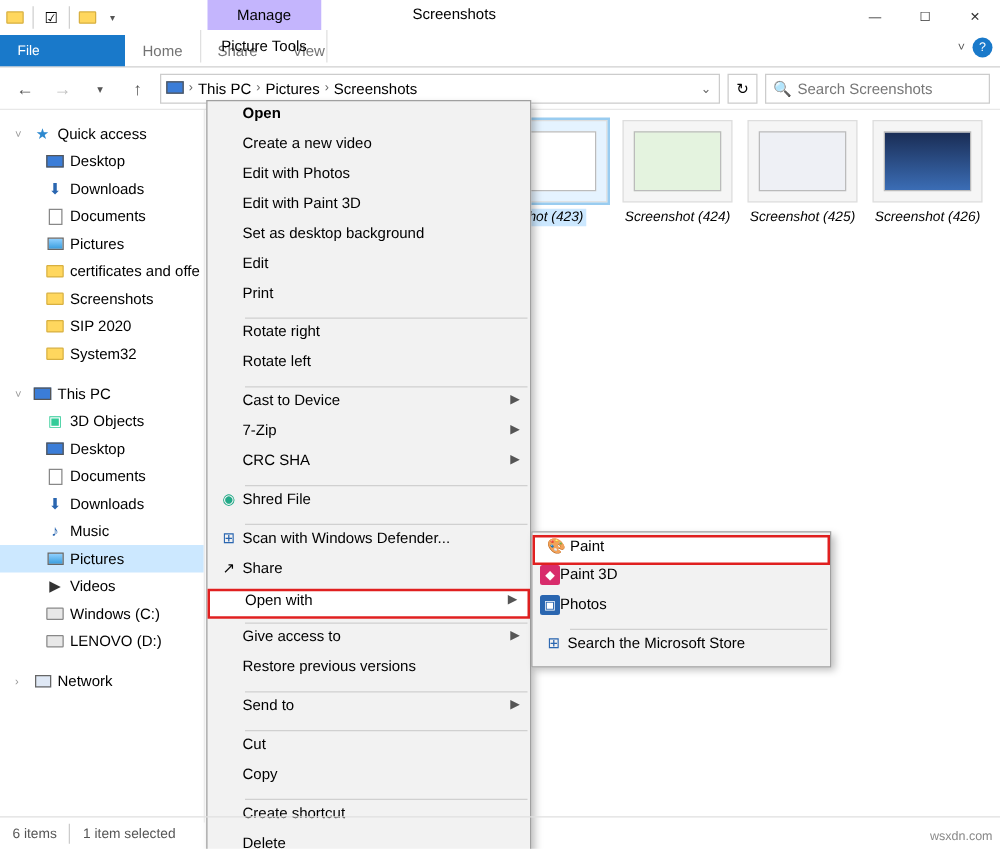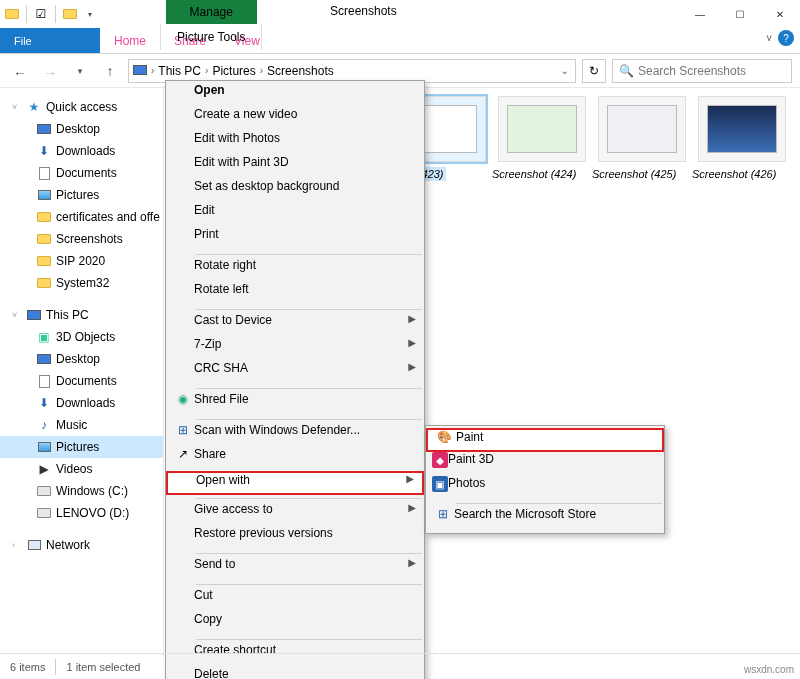--- a/index.html
+++ b/index.html
@@ -5,24 +5,24 @@
 * { box-sizing: border-box; margin: 0; padding: 0; }
 body { font-family: "Segoe UI", Tahoma, sans-serif; font-size: 12px; color: #000; background: #fff; width: 800px; height: 679px; overflow: hidden; position: relative; }
 .titlebar { height: 28px; display: flex; align-items: stretch; border-bottom: 0; }
 .qat { display: flex; align-items: center; padding: 0 4px; gap: 4px; }
 .qat-icon { width: 16px; height: 16px; display: inline-flex; align-items: center; justify-content: center; }
 .qat-sep { width: 1px; height: 18px; background: #d0d0d0; margin: 0 2px; }
 .title-spacer { flex: 1; }
 .winbtns { display: flex; }
 .winbtn { width: 40px; display: flex; align-items: center; justify-content: center; font-size: 10px; color: #333; }
 .ribbon-tabs { height: 26px; display: flex; align-items: stretch; border-bottom: 1px solid #d0d0d0; }
-.tab { padding: 0 14px; display: flex; align-items: center; font-size: 12px; color: #ec4899; }
+.tab { padding: 0 14px; display: flex; align-items: center; font-size: 12px; color: #737373; }
 .tab.file { background: #1979ca; color: #fff; }
 .context-group { display: flex; flex-direction: column; align-items: center; margin-left: 160px; position: absolute; top: 0; }
-.ctx-title { background: #15803d; padding: 0 24px; font-size: 12px; height: 24px; display: flex; align-items: center; }
+.ctx-title { background: #c4b5fd; padding: 0 24px; font-size: 12px; height: 24px; display: flex; align-items: center; }
 .ctx-sub { padding: 0 16px; font-size: 12px; height: 26px; display: flex; align-items: center; border-left: 1px solid #e0e0e0; border-right: 1px solid #e0e0e0; }
 .win-title { position: absolute; left: 330px; top: 4px; font-size: 12px; }
 .ribbon-right { position: absolute; right: 6px; top: 30px; display: flex; align-items: center; gap: 6px; }
 .help-icon { width: 16px; height: 16px; background: #1979ca; color: #fff; border-radius: 50%; display: flex; align-items: center; justify-content: center; font-size: 10px; }
 .addressbar { height: 34px; display: flex; align-items: center; padding: 4px 8px; gap: 6px; border-bottom: 1px solid #e8e8e8; }
 .navbtn { width: 24px; height: 24px; display: flex; align-items: center; justify-content: center; font-size: 14px; color: #555; }
 .navbtn.disabled { color: #c0c0c0; }
 .crumbs { flex: 1; border: 1px solid #ccc; height: 24px; display: flex; align-items: center; padding: 0 4px; gap: 2px; font-size: 12px; }
 .crumb-sep { font-size: 10px; color: #666; padding: 0 2px; }
 .refresh { width: 24px; height: 24px; border: 1px solid #ccc; display: flex; align-items: center; justify-content: center; font-size: 12px; }
@@ -30,21 +30,21 @@
 .body { display: flex; height: 570px; }
 .nav { width: 200px; padding: 8px 0; overflow: hidden; border-right: 1px solid #f0f0f0; }
 .nav-item { display: flex; align-items: center; height: 22px; padding-left: 12px; gap: 4px; }
 .nav-item.indent { padding-left: 36px; }
 .nav-item.selected { background: #cce8ff; }
 .nav-icon { width: 16px; height: 16px; display: inline-flex; align-items: center; justify-content: center; font-size: 12px; }
 .nav-exp { width: 10px; font-size: 9px; color: #999; }
 .star { color: #2d89cf; }
 .content { flex: 1; position: relative; padding: 8px; }
 .files { display: flex; margin-left: 220px; font-style: italic; }
-.file { width: 100px; text-align: left; font-size: 11px; }
+.file { width: 100px; text-align: center; font-size: 11px; }
 .file .thumb { width: 88px; height: 66px; margin: 0 auto 6px; background: #f5f5f5; border: 1px solid #ddd; position: relative; overflow: hidden; }
 .file.selected .thumb { outline: 2px solid #99ccf0; background: #e5f3ff; }
 .file.selected .fname { background: #cce8ff; padding: 1px 2px; }
 .thumb-inner { position: absolute; inset: 8px; background: #fff; border: 1px solid #bbb; }
 .statusbar { position: absolute; bottom: 0; left: 0; right: 0; height: 26px; border-top: 1px solid #e0e0e0; display: flex; align-items: center; padding: 0 10px; font-size: 11px; color: #555; }
 .status-sep { width: 1px; height: 16px; background: #ccc; margin: 0 10px; }
 .watermark { position: absolute; right: 6px; bottom: 4px; color: #888; font-size: 10px; }
 .ctxmenu { position: absolute; background: #f2f2f2; border: 1px solid #a0a0a0; box-shadow: 3px 3px 6px rgba(0,0,0,0.25); font-size: 12px; padding: 2px 0; }
 .ctxmenu.main { left: 165px; top: 80px; width: 260px; }
 .ctxmenu.sub { left: 425px; top: 425px; width: 240px; }

